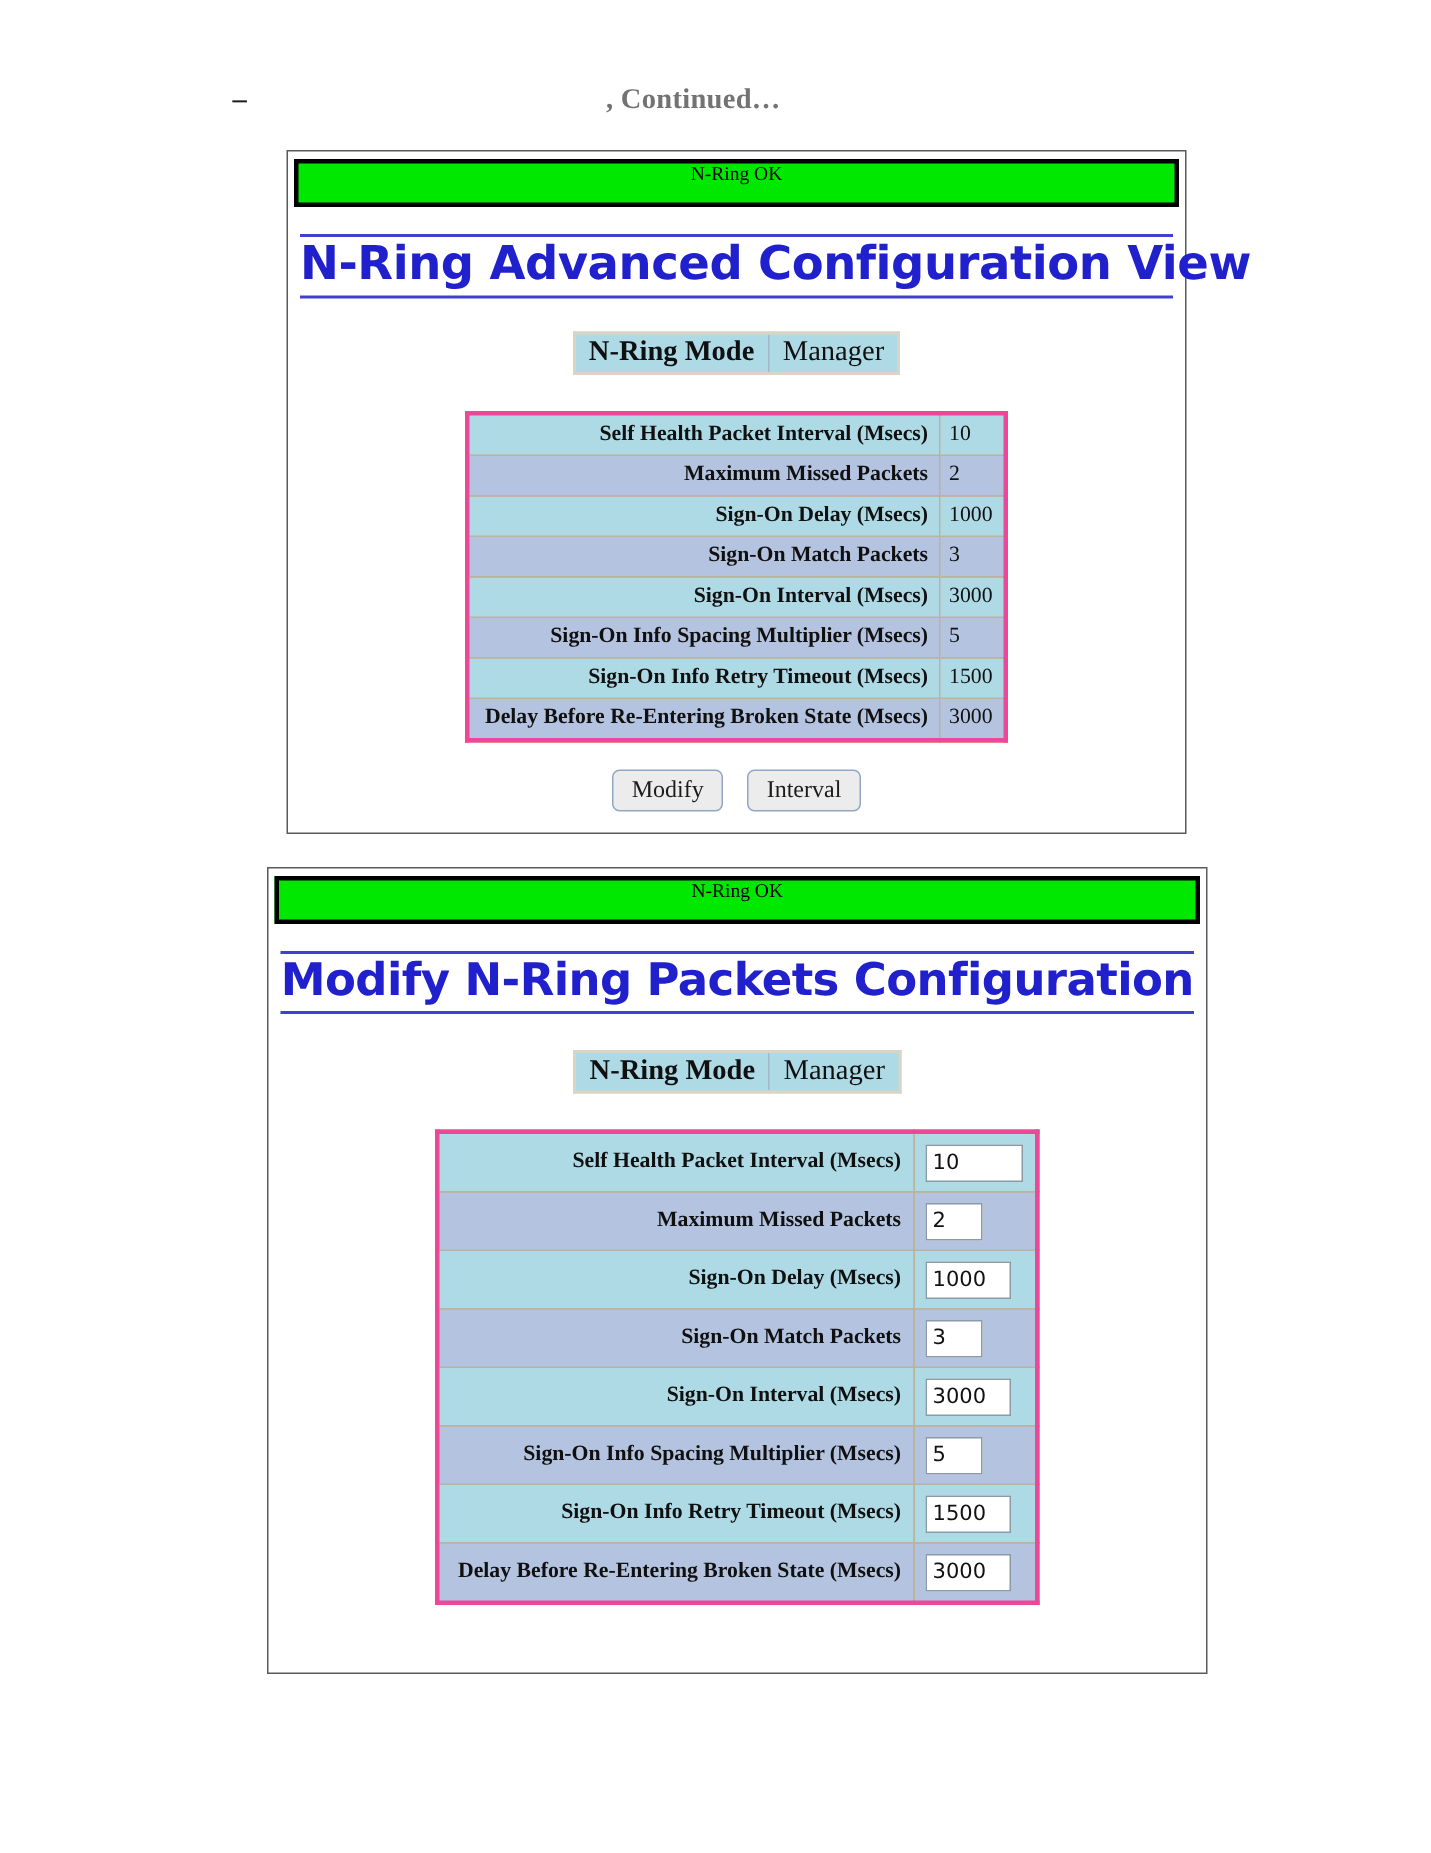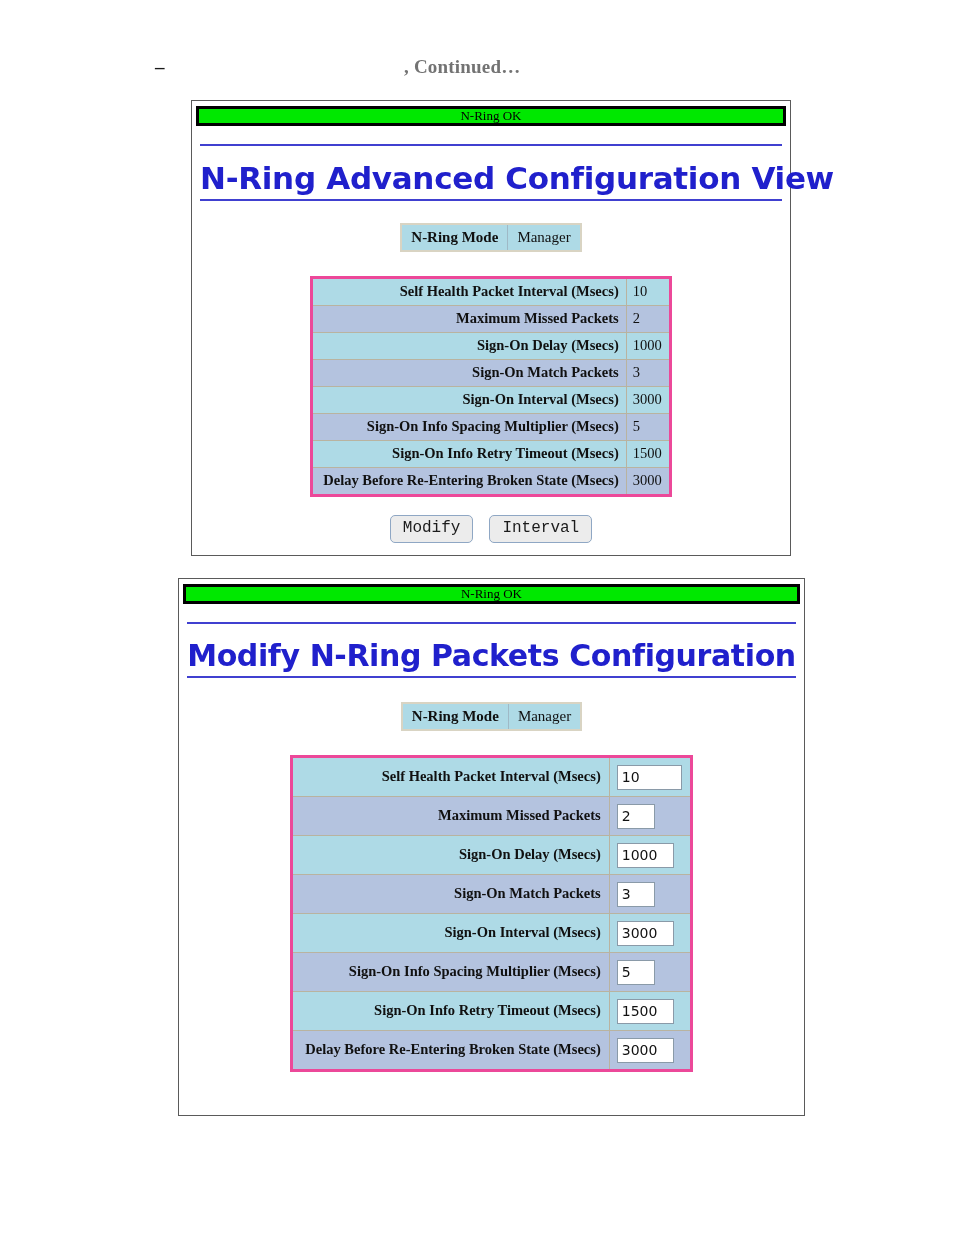--- a/index.html
+++ b/index.html
@@ -61,21 +61,21 @@
     top: 578px;
     width: 627px;
     height: 538px;
   }
 
   
   .status-wrap {
     margin: 5px 4px 0 4px;
     border: 3px solid #000000;
     background: #00e800;
-    height: 20px;
+    height: 32px;
     box-sizing: border-box;
     display: flex;
     align-items: flex-start;
     justify-content: center;
   }
   .status-text {
     font-family: "Liberation Serif", serif;
     font-size: 13px;
     color: #000000;
     line-height: 14px;
@@ -88,40 +88,40 @@
   }
   .page-heading {
     display: block;
     margin: 0 8px;
     font-family: "DejaVu Sans", sans-serif;
     font-weight: bold;
     color: #2020cc;
     text-decoration: none;
     border-top: 2px solid #4040d0;
     border-bottom: 2px solid #4040d0;
-    padding: 14px 0 3px 0;
+    padding: 0 0 3px 0;
     white-space: nowrap;
   }
   #panel-view .page-heading { font-size: 31px; letter-spacing: -0.3px; }
   #panel-modify .page-heading { font-size: 30px; letter-spacing: -0.4px; }
 
   
   .mode-table {
     border-collapse: collapse;
     margin: 0 auto;
     border: 2px solid #d9d4c3;
     background: #d9d4c3;
   }
   .mode-table td {
     background: #aeda e6;
     background: #aedae6;
     border: 1px solid #9fb9c6;
     padding: 3px 9px 4px 9px;
     font-family: "Liberation Serif", serif;
-    font-size: 15px;
+    font-size: 19px;
     color: #101010;
     line-height: 18px;
   }
   .mode-table td.k { font-weight: bold; text-align: center; }
   .mode-table td.v { font-weight: normal; text-align: center; }
 
   .mode-wrap-view   { margin-top: 22px; }
   .mode-wrap-modify { margin-top: 24px; }
 
   
@@ -188,21 +188,21 @@
   .w-sm { width: 38px; }
   .w-md { width: 57px; }
   .w-lg { width: 65px; }
 
   
   .button-bar {
     text-align: center;
     margin-top: 18px;
   }
   .btn {
-    font-family: Liberation Mono, monospace;
+    font-family: Liberation Serif, serif;
     font-size: 16px;
     color: #1b1b1b;
     background: #ececec;
     border: 1px solid #8fa7c4;
     border-radius: 5px;
     padding: 3px 12px 4px 12px;
     margin: 0 6px;
     line-height: 19px;
     cursor: pointer;
   }

